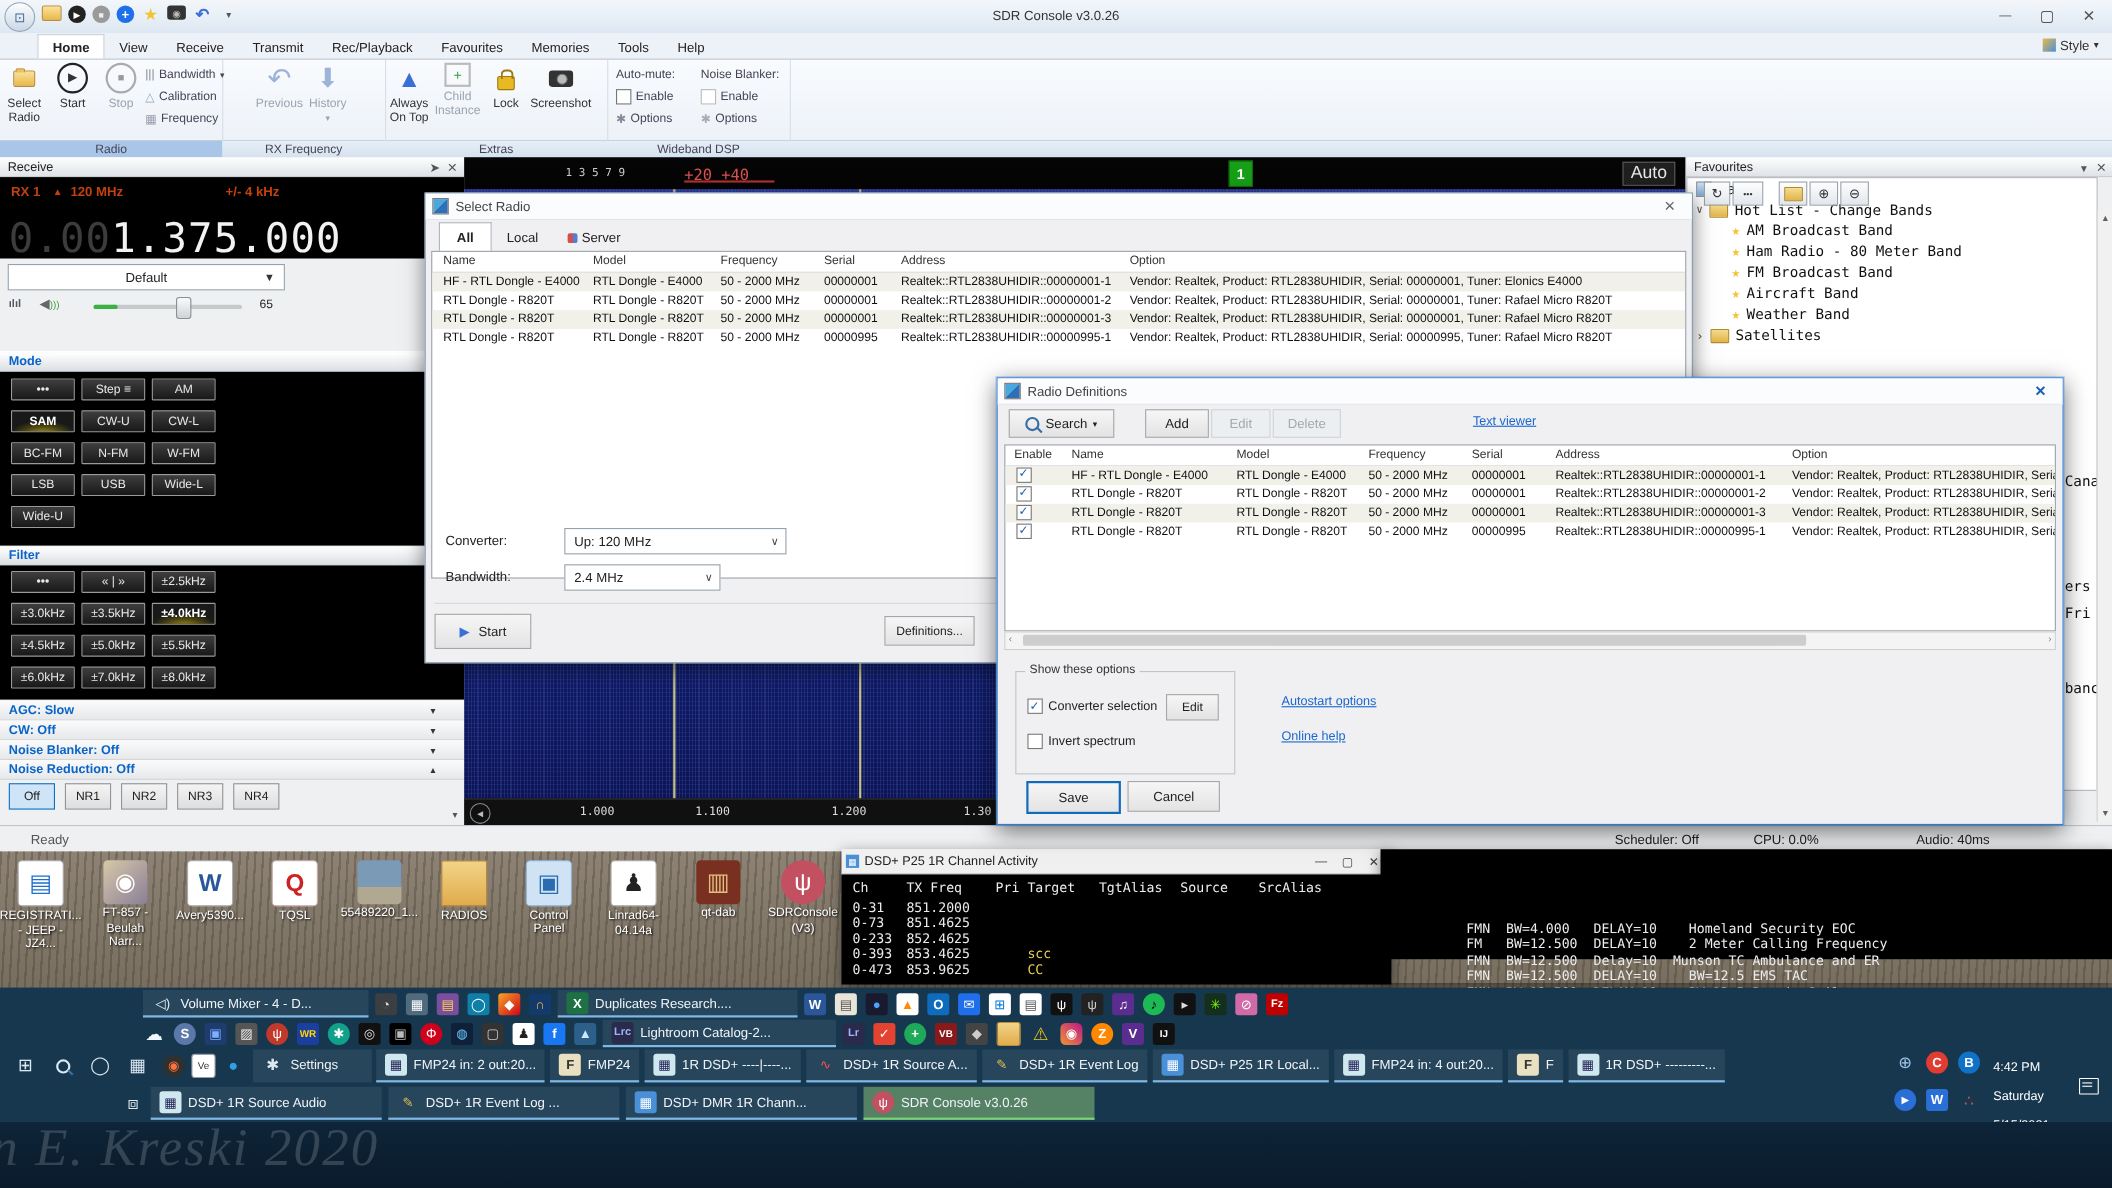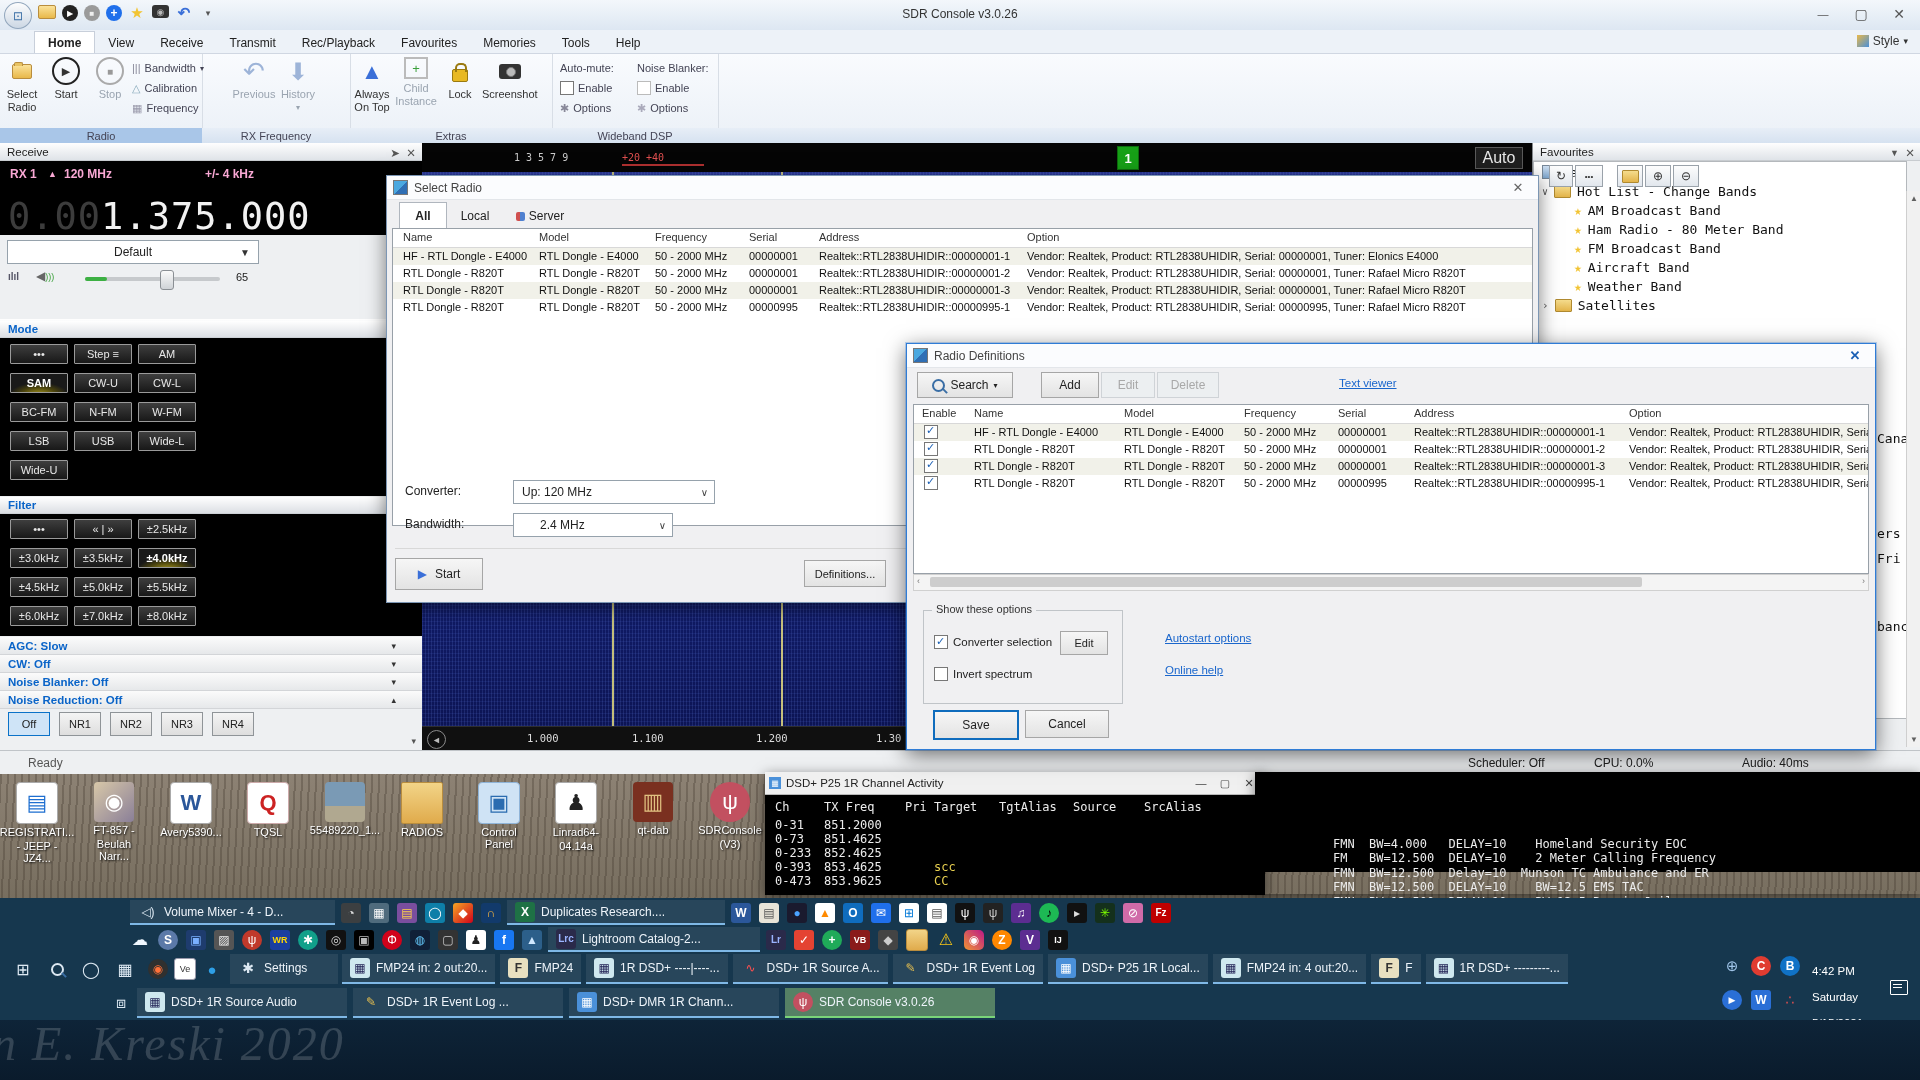--- a/index.html
+++ b/index.html
@@ -53,21 +53,21 @@
   .foldic::before{content:"";position:absolute;top:-3px;left:1px;width:7px;height:3px;background:#e8c363;border:1px solid #b98d3e;border-bottom:none;border-radius:2px 2px 0 0}
 
   
   .lpanel{left:0;top:143px;width:422px;height:607px;background:#eef0f2;border-right:1px solid #85898d}
   .lpanel .w{position:absolute}
   .phead{left:0;top:0;width:100%;height:18px;background:linear-gradient(#fefefe,#dfe3e8);
     border-bottom:1px solid #c8ccd0;font-size:11.5px;line-height:18px;padding-left:7px;box-sizing:border-box;color:#222}
   .sechead{width:100%;height:17px;background:linear-gradient(#ffffff,#dcdfe4);color:#0a64c8;font-weight:bold;
     font-size:11.5px;line-height:17px;padding-left:8px;box-sizing:border-box;border-bottom:1px solid #cdd1d6}
   .freq{left:0;top:18px;width:100%;height:74px;background:#000}
-  .yel{color:#f9a8d4}
+  .yel{color:#c2410c}
   .freqdigits{left:8px;top:34px;font-size:37px;letter-spacing:1px;color:#f2f2f2}
   .freqdim{color:#3c3c3c}
   .combo{background:#fff;border:1px solid #96a2ac;font-size:12px;display:flex;align-items:center;color:#222}
   .combo .car{margin-left:auto;padding-right:6px;color:#444;font-size:10px}
   .darksec{background:#000;width:100%}
   .btn3d{background:linear-gradient(#3e3e3e,#181818);border:1px solid #9a9a9a;color:#e8e8e8;
     font-size:11px;display:flex;align-items:center;justify-content:center;border-radius:1px}
   .btn3d[data-sel="1"]{font-weight:bold;color:#fff;background:radial-gradient(ellipse 70% 90% at 50% 115%,#a89a1e 0%,#4a430d 45%,#191919 75%)}
   .bgrid{display:grid;grid-template-columns:repeat(3,58px);grid-auto-rows:20px;column-gap:6px;row-gap:9px}
   .dsprow{width:100%;height:18px;background:linear-gradient(#fbfbfb,#e6e8ea);border-bottom:1px solid #d3d5d8;
@@ -383,21 +383,21 @@
         <div class="nrbtn" style="min-width:30px;height:22px;padding:0 5px">NR1</div>
         <div class="nrbtn" style="min-width:30px;height:22px;padding:0 5px">NR2</div>
         <div class="nrbtn" style="min-width:30px;height:22px;padding:0 5px">NR3</div>
         <div class="nrbtn" style="min-width:30px;height:22px;padding:0 5px">NR4</div>
       </div>
     <span class="w" style="right:6px;bottom:4px;color:#555;font-size:9px">▾</span>
   </div>
 
   <div class="w specruler">
     <span class="w mono" style="left:92px;top:9px;font-size:10px">1   3   5   7   9</span>
-    <span class="w mono" style="left:200px;top:9px;font-size:10px;color:#e05050">+20   +40</span>
+    <span class="w mono" style="left:200px;top:9px;font-size:14px;color:#e05050">+20   +40</span>
     <div class="w" style="left:200px;top:21px;width:82px;height:2px;background:#b03030"></div>
     <div class="w chanbadge ctr" style="left:695px;top:3px;width:20px;height:22px">1</div>
     <div class="w autobtn ctr" style="left:1053px;top:4px;width:46px;height:20px">Auto</div>
   </div>
   <div class="w waterfall">
     <div class="wfline" style="left:190px"></div>
     <div class="wfline" style="left:359px"></div>
   </div>
   <div class="w wfruler">
     <div class="w wfback ctr">◄</div>
@@ -679,21 +679,21 @@
             <span style="left:634px">Vendor: Realtek, Product: RTL2838UHIDIR, Serial: 00000995, Tuner: Rafael Micro R820T</span>
           </div>
         </div>
     </div>
     <span class="w" style="left:18px;top:308px">Converter:</span>
     <div class="w combo" style="left:126px;top:304px;width:192px;height:22px;padding-left:8px">
       <span>Up: 120 MHz</span>
         <span class="car">∨</span>
     </div>
     <span class="w" style="left:18px;top:341px">Bandwidth:</span>
-    <div class="w combo" style="left:126px;top:337px;width:132px;height:22px;padding-left:26px">
+    <div class="w combo" style="left:126px;top:337px;width:132px;height:22px;padding-left:8px">
       <span>2.4 MHz</span>
         <span class="car">∨</span>
     </div>
     <div class="w" style="left:8px;top:372px;width:1135px;height:1px;background:#d8d8d8"></div>
     <div class="w btn" style="left:8px;top:382px;width:86px;height:30px;gap:8px">
       <span style="color:#3a6fd8">▶</span>
         <span>Start</span>
     </div>
     <div class="w btn" style="left:417px;top:384px;width:80px;height:25px;font-size:11px">Definitions...</div>
   </div>

